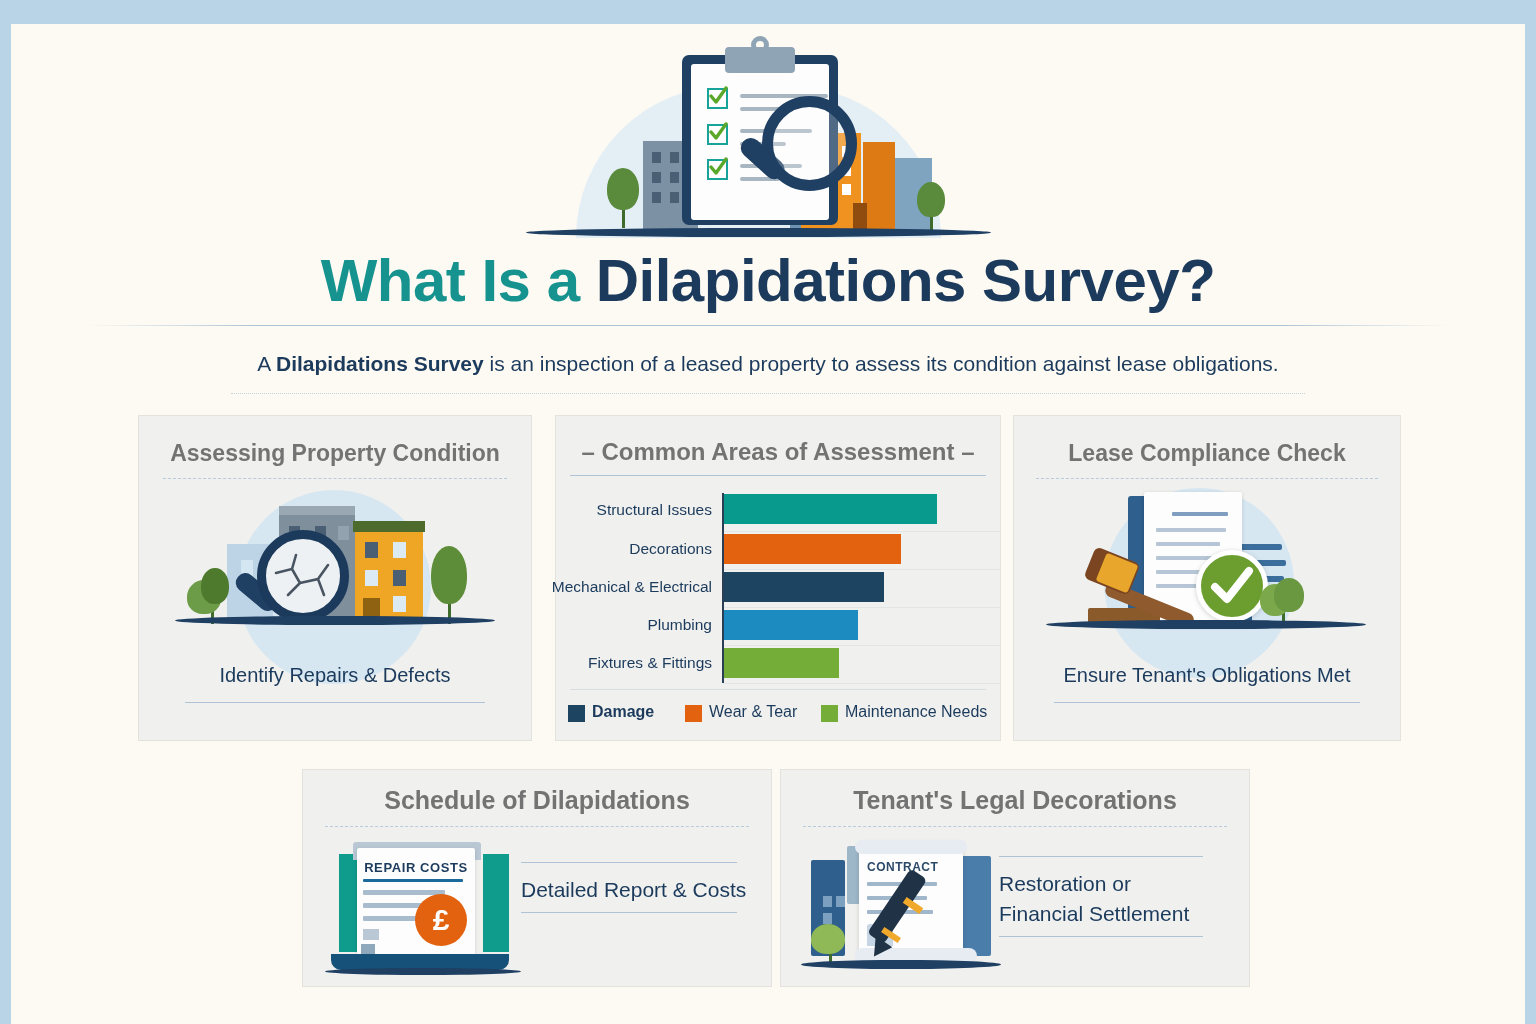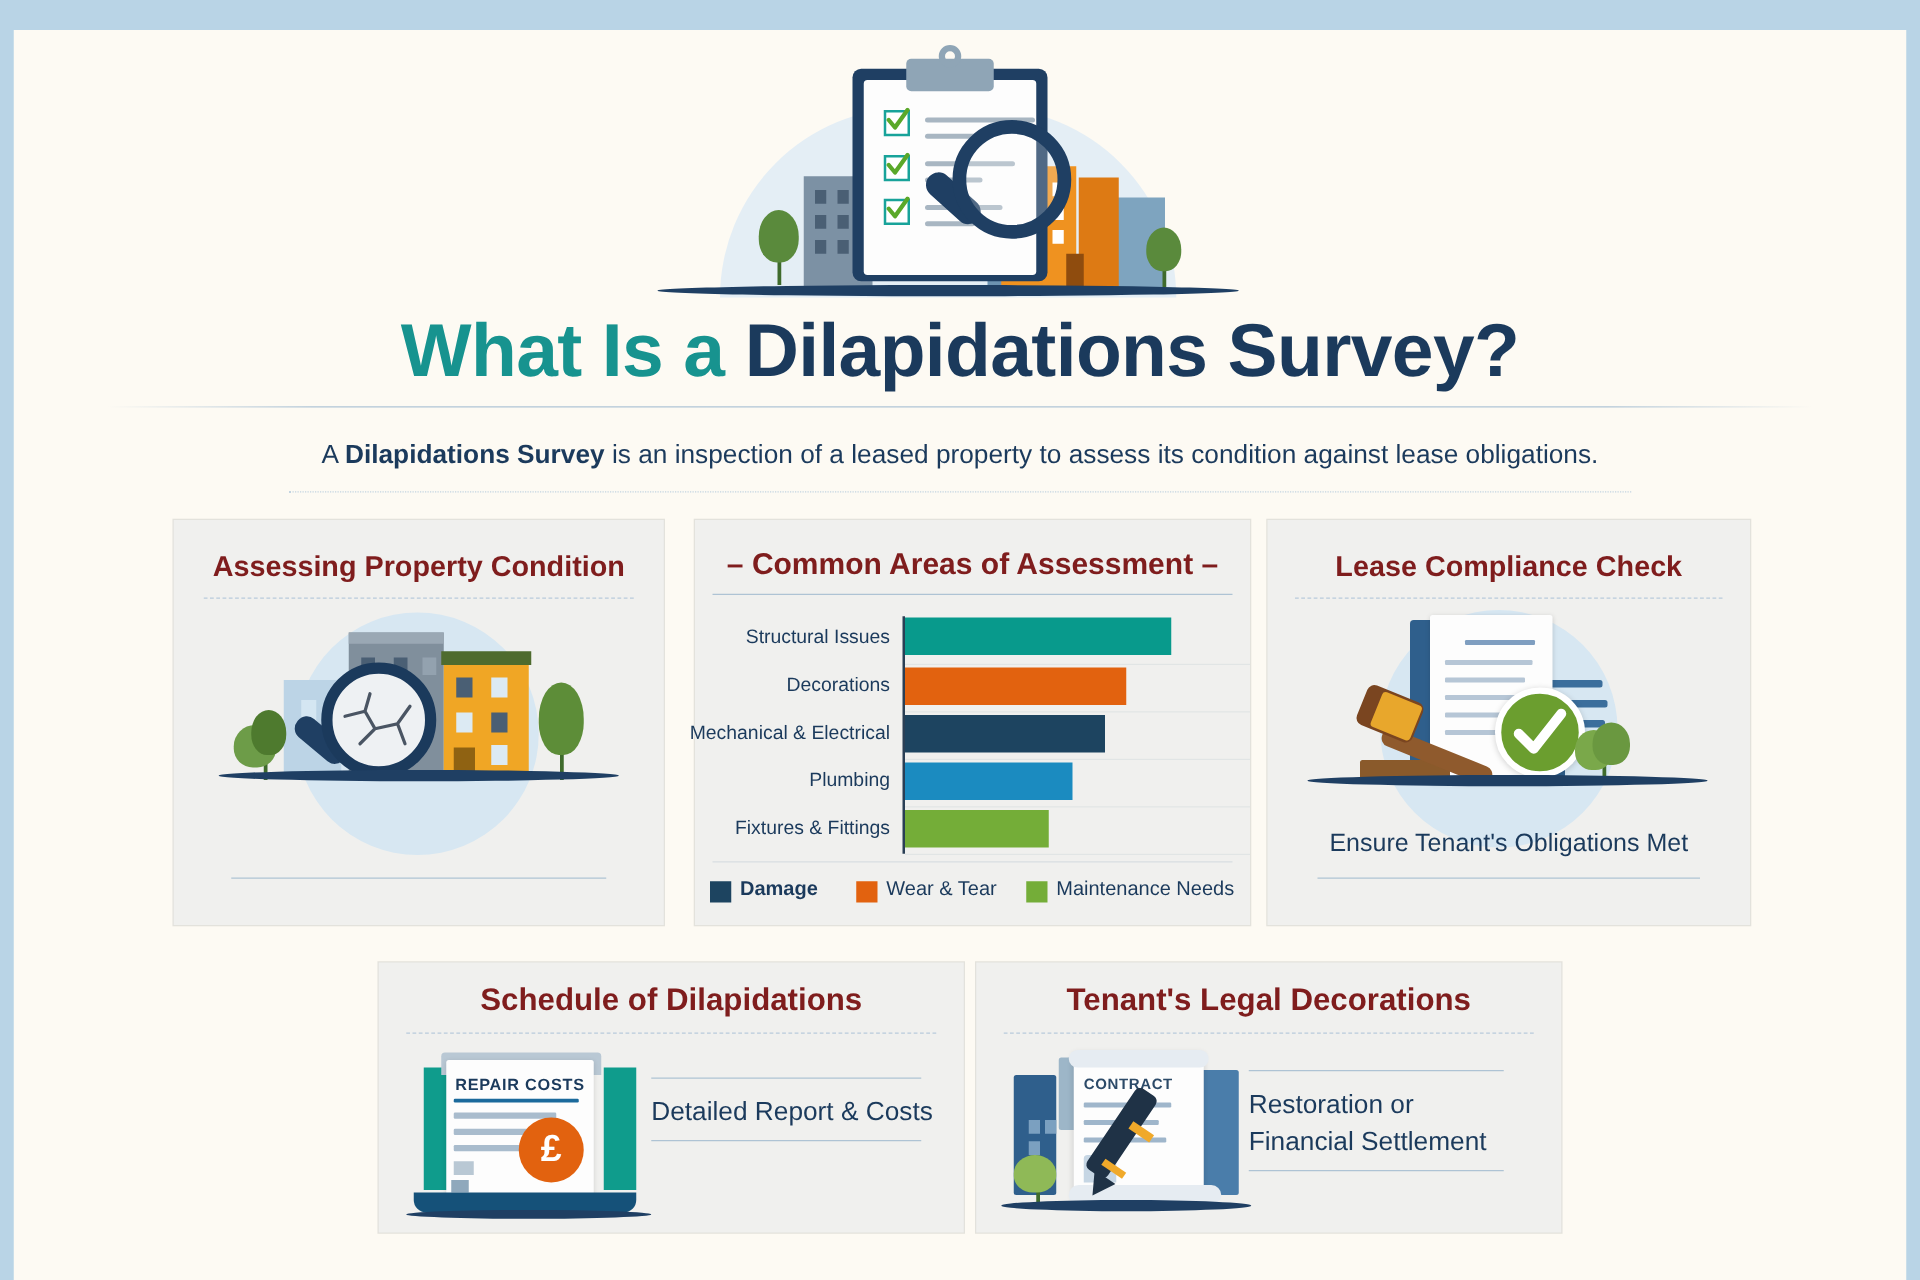--- a/index.html
+++ b/index.html
@@ -92,21 +92,21 @@
     border-top:1px dotted #c3d4e1;
   }
 
   
   .panel {
     position:absolute; background:#f0f0ee;
     box-shadow:0 0 0 1px rgba(205,205,200,0.55);
   }
   .panel-h {
     position:absolute; left:0; width:100%; text-align:center;
-    font-size:23px; font-weight:bold; color:#7f1d1d; white-space:nowrap;
+    font-size:23px; font-weight:bold; color:#737373; white-space:nowrap;
   }
   .panel-rule {
     position:absolute; height:0; border-top:1px dashed #b8cadb;
   }
   .panel-f {
     position:absolute; left:0; width:100%; text-align:center;
     font-size:20px; color:#1b3a5c; white-space:nowrap;
   }
   .solid-rule { position:absolute; height:1px; background:#aec3d4; }
 
@@ -249,20 +249,21 @@
 
       <div style="position:absolute;left:52px;top:110px;width:48px;height:19px;background:#1f3f63;border-radius:9px;transform:rotate(40deg);transform-origin:100% 50%;"></div>
       <div style="position:absolute;left:82px;top:42px;width:92px;height:92px;border:9px solid #1b3a5c;border-radius:50%;background:#eef1f3;overflow:hidden;">
         <svg width="74" height="74" viewBox="0 0 74 74" style="display:block;">
           <path d="M10 34 L26 30 L30 16 M26 30 L34 44 L22 56 M34 44 L52 40 L62 26 M52 40 L58 56" stroke="#4a5563" stroke-width="2.6" fill="none" stroke-linecap="round"></path>
         </svg>
       </div>
       <div style="position:absolute;left:0;top:128px;width:320px;height:9px;background:#1f3f63;border-radius:50%;"></div>
     </div>
 
+    <div class="panel-f" style="top:248px;">Identify Repairs &amp; Defects</div>
     <div class="solid-rule" style="left:46px;top:286px;width:300px;"></div>
   </div>
 
   <div class="panel" id="p-mid">
     <div class="panel-h" style="top:22px;font-size:24px;">– Common Areas of Assessment –</div>
     <div class="solid-rule" style="left:14px;top:59px;width:416px;"></div>
 
     <div id="chart" style="position:absolute;left:0;top:72px;width:444px;height:200px;">
       <div id="axis" style="left:166px;top:5px;height:190px;"></div>
       <div class="gridline" style="left:168px;top:43px;width:276px;"></div>

